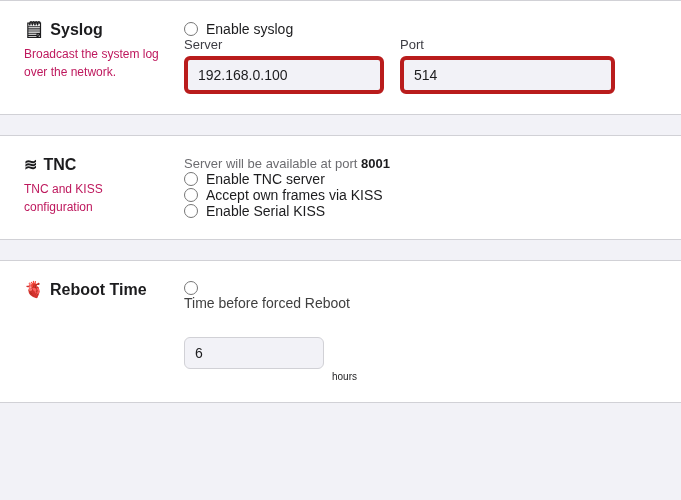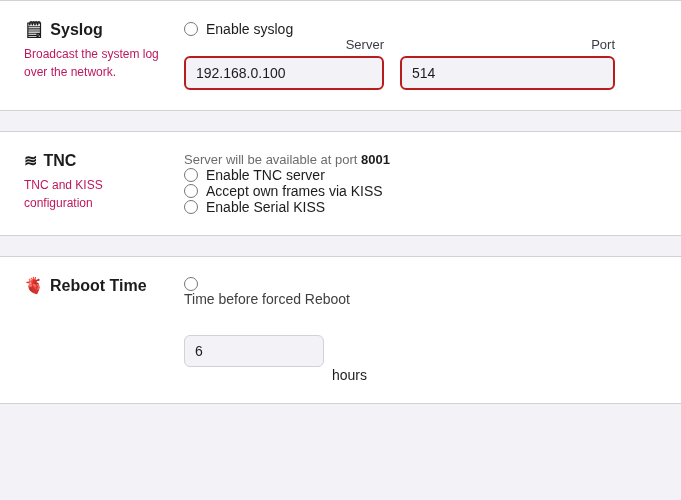--- a/index.html
+++ b/index.html
@@ -77,26 +77,25 @@
 
     .field-group {
       display: flex;
       flex-direction: column;
       gap: 4px;
     }
 
     .field-label {
       font-size: 13px;
       color: #3c3c43;
-      text-align: right;
     }
 
     .text-input {
       background: #f2f2f7;
-      border: 2px solid #b91c1c;
+      border: 4px solid #b91c1c;
       border-radius: 6px;
       padding: 7px 10px;
       font-size: 14px;
       color: #1c1c1e;
       outline: none;
     }
 
     .text-input-wide {
       width: 200px;
     }
@@ -126,21 +125,21 @@
       border: 1px solid #d1d1d6;
       border-radius: 6px;
       padding: 7px 10px;
       font-size: 14px;
       color: #1c1c1e;
       outline: none;
       width: 140px;
     }
 
     .hours-label {
-      font-size: 14px;
+      font-size: 10px;
       color: #1c1c1e;
       margin-top: 48px;
     }
 
     .section-icon {
       font-size: 16px;
       line-height: 1;
     }
 
     .forced-reboot-label {

